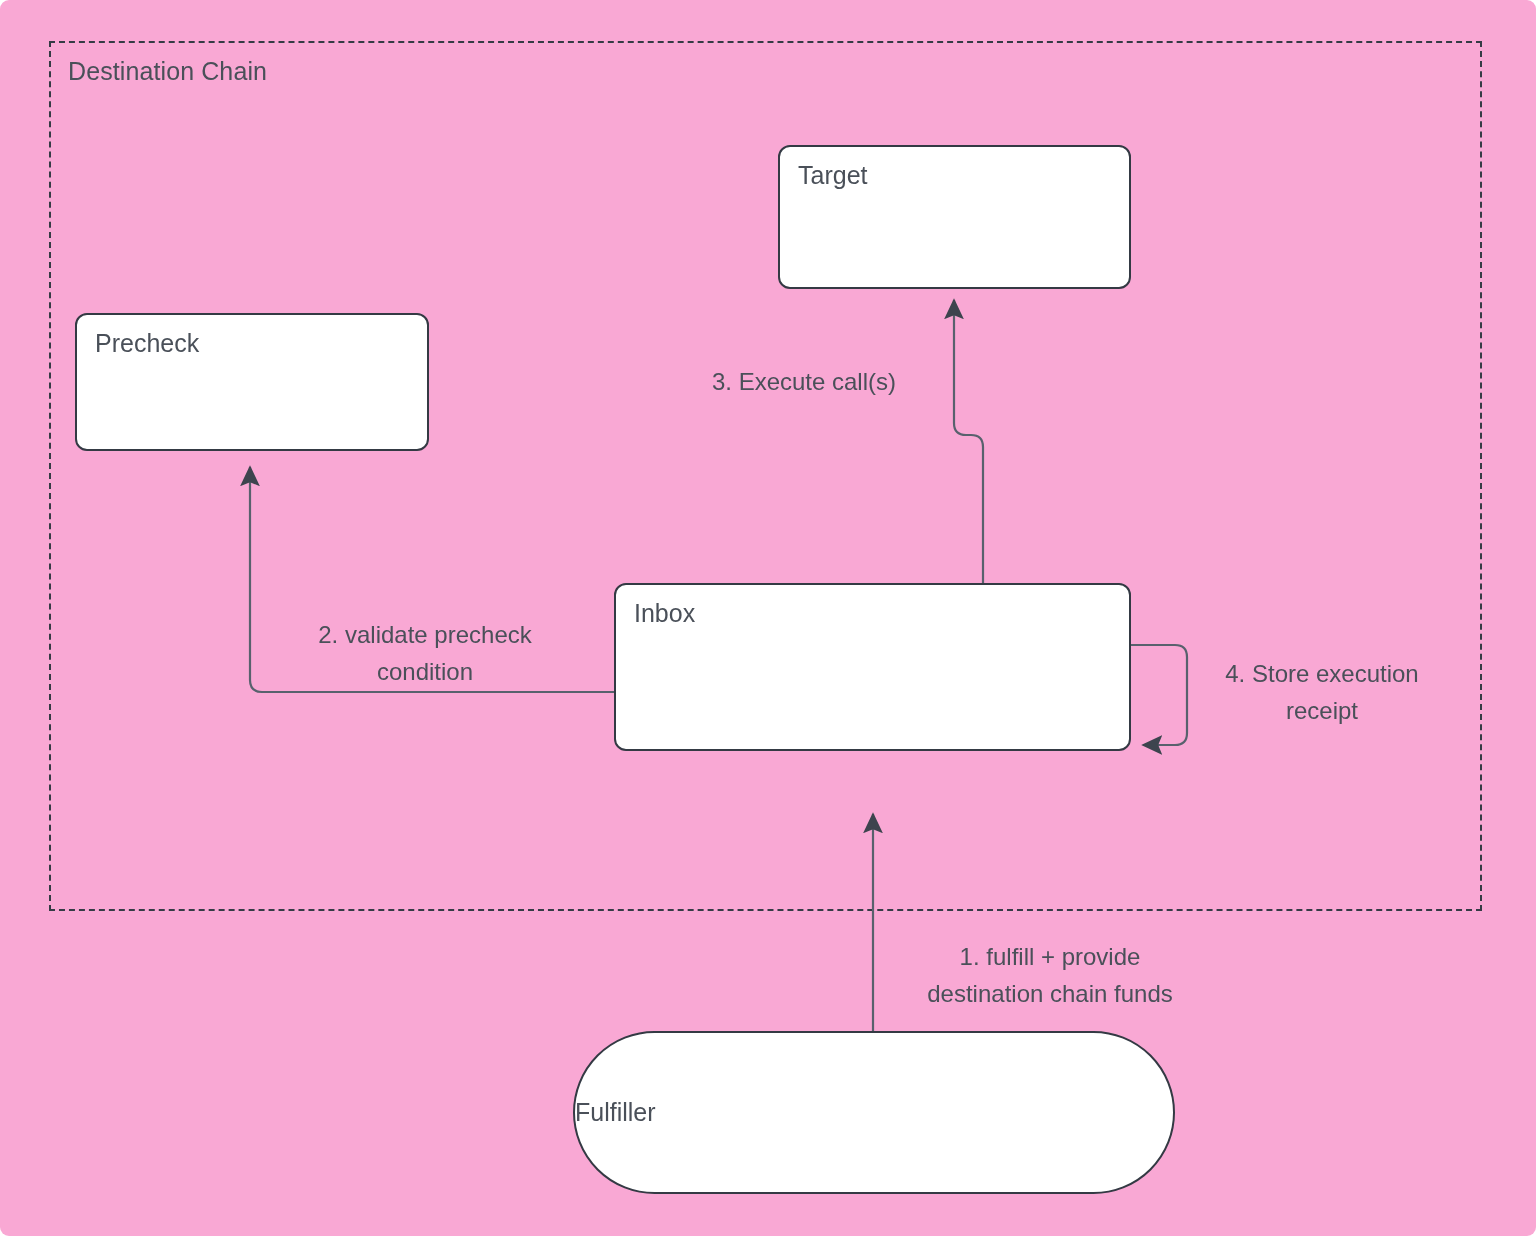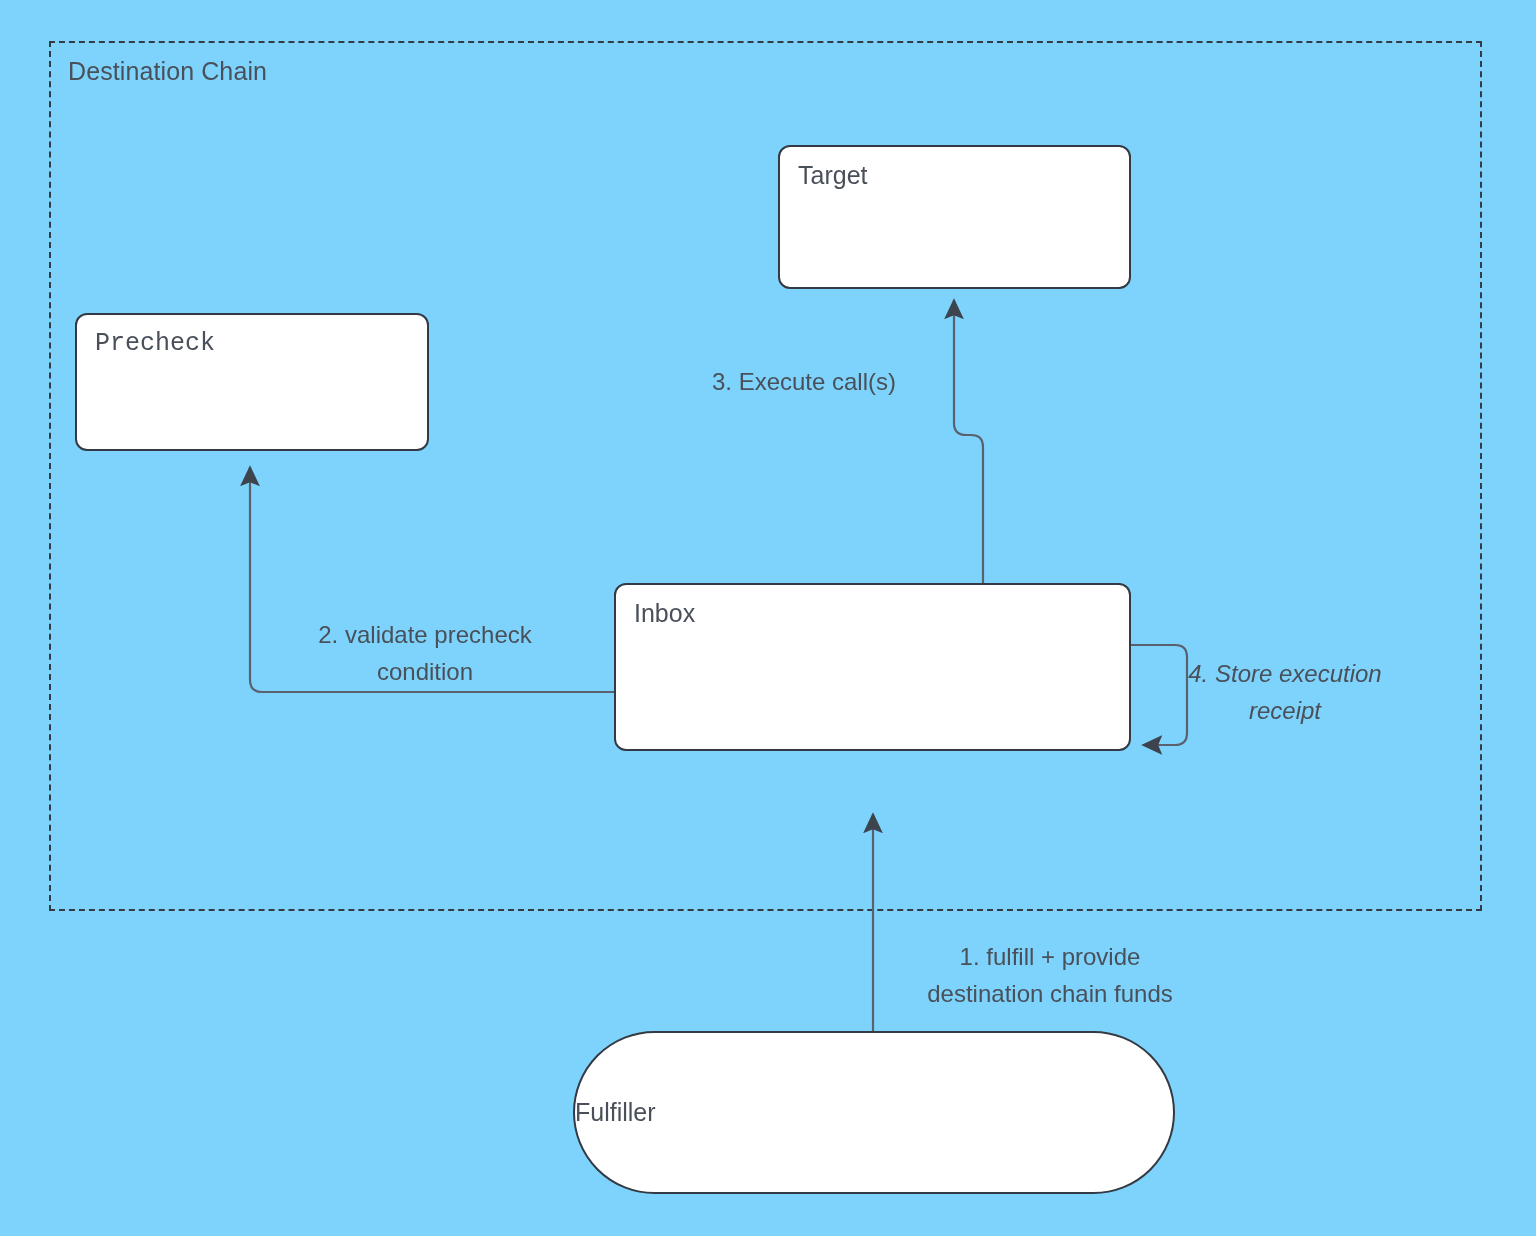--- a/index.html
+++ b/index.html
@@ -8,22 +8,23 @@
     padding: 0;
     background: #ffffff;
   }
   body {
     font-family: "Liberation Sans", sans-serif;
   }
   #canvas {
     position: relative;
     width: 1536px;
     height: 1236px;
-    background: #7dd3fc;
+    background: #f9a8d4;
     overflow: hidden;
+    border-radius: 9px;
   }
   #edge-layer {
     position: absolute;
     left: 0;
     top: 0;
     width: 1536px;
     height: 1236px;
     pointer-events: none;
   }
 
@@ -59,21 +60,21 @@
   }
   .node-label {
     position: absolute;
     left: 18px;
     top: 14px;
     font-size: 25px;
     color: #4a5059;
     white-space: nowrap;
   }
   .node-target  { left: 778px;  top: 145px; width: 353px; height: 144px; }
-  .node-precheck{ left: 75px;   top: 313px; width: 354px; height: 138px; font-family: Liberation Mono, monospace; }
+  .node-precheck{ left: 75px;   top: 313px; width: 354px; height: 138px; }
   .node-inbox   { left: 614px;  top: 583px; width: 517px; height: 168px; }
 
   
   .actor {
     position: absolute;
     left: 573px;
     top: 1031px;
     width: 602px;
     height: 163px;
     background: #ffffff;
@@ -94,21 +95,21 @@
   .edge-label {
     position: absolute;
     font-size: 24px;
     line-height: 37px;
     color: #4a5059;
     text-align: center;
     white-space: pre-line;
   }
   .lbl-validate { left: 265px; top: 600px; width: 320px; margin-top: 16px; }
   .lbl-execute  { left: 664px; top: 363px; width: 280px; }
-  .lbl-store    { left: 1140px; top: 655px; width: 290px; font-style: italic; }
+  .lbl-store    { left: 1177px; top: 655px; width: 290px; }
   .lbl-fulfill  { left: 880px; top: 938px; width: 340px; }
 </style>
 </head>
 <body>
 
 <div id="canvas">
 
   <div class="chain-group"></div>
   <div class="chain-title">Destination Chain</div>
 

